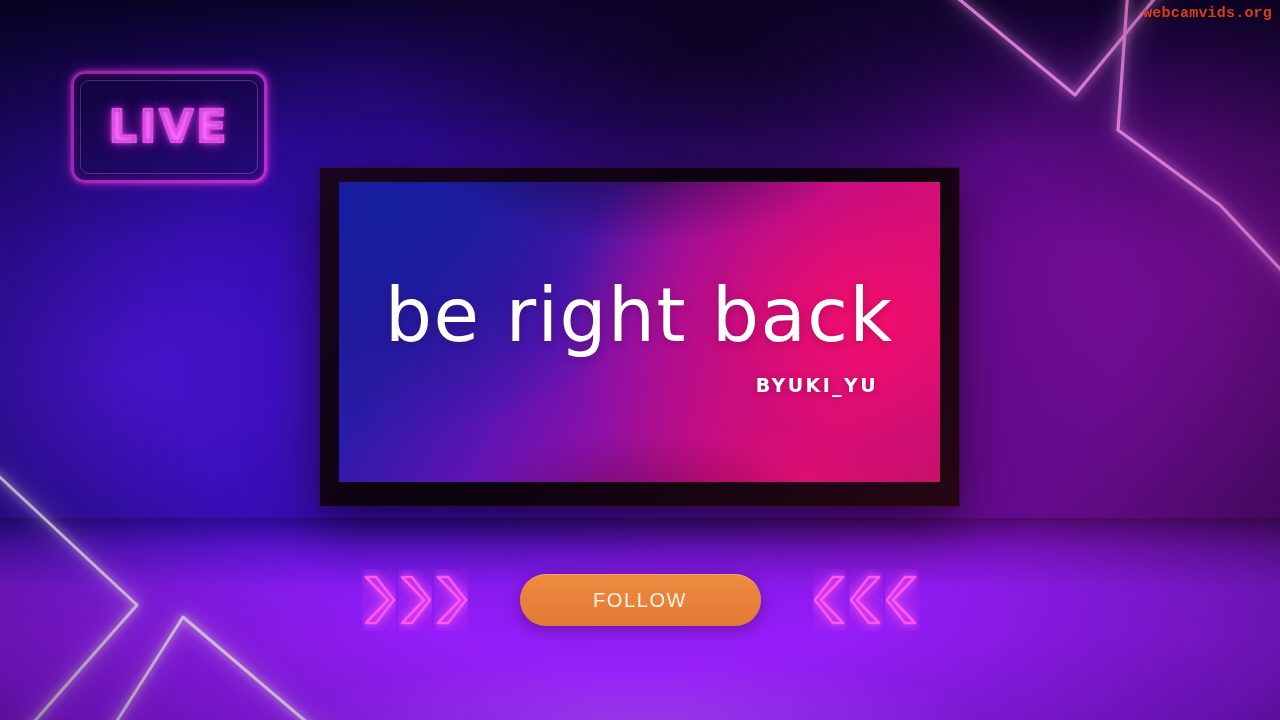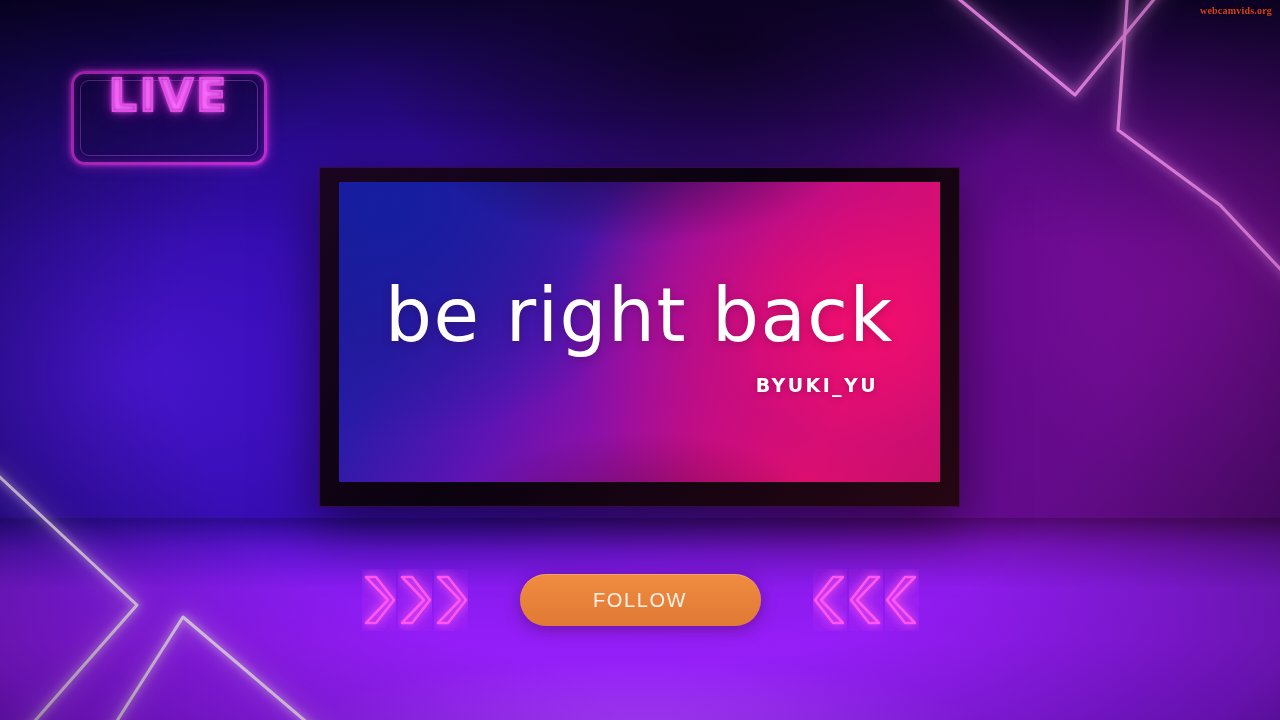--- a/index.html
+++ b/index.html
@@ -94,28 +94,28 @@
         rgba(0,0,0,0.30) 88%,
         rgba(0,0,0,0.48) 100%);
   }
 
   
   .neon-svg { position:absolute; inset:0; width:1280px; height:720px; pointer-events:none; }
 
   
   #live-badge {
     position:absolute; left:71px; top:71px;
-    width:196px; height:94px;
+    width:196px; height:112px;
     border:3px solid #c02ad0;
     border-radius:14px;
     box-shadow:
       0 0 5px rgba(220,60,230,0.85),
       0 0 14px rgba(200,40,220,0.55),
       inset 0 0 9px rgba(190,40,215,0.40);
-    display:flex; align-items:flex-start; justify-content:center;
+    display:flex; align-items:center; justify-content:center;
     background:rgba(12,2,34,0.30);
   }
   #live-badge::before {
     content:""; position:absolute;
     left:6px; top:6px; right:6px; bottom:6px;
     border:1px solid rgba(235,120,245,0.35);
     border-radius:9px;
   }
   #live-text {
     font-family:"DejaVu Sans", sans-serif;
@@ -227,22 +227,22 @@
     cursor:pointer;
     box-shadow:
       0 4px 16px rgba(60,10,60,0.42),
       inset 0 1px 0 rgba(255,255,255,0.20);
   }
 
   
   #watermark {
     position:absolute;
     right:8px; top:5px;
-    font-family:Liberation Serif, serif;
-    font-size:10px;
+    font-family:Liberation Mono, monospace;
+    font-size:15px;
     font-weight:700;
     letter-spacing:0.2px;
     color:#e8441a;
     opacity:0.92;
     text-shadow:0 0 3px rgba(0,0,0,0.45);
     white-space:nowrap;
   }
 </style>
 </head>
 <body>

